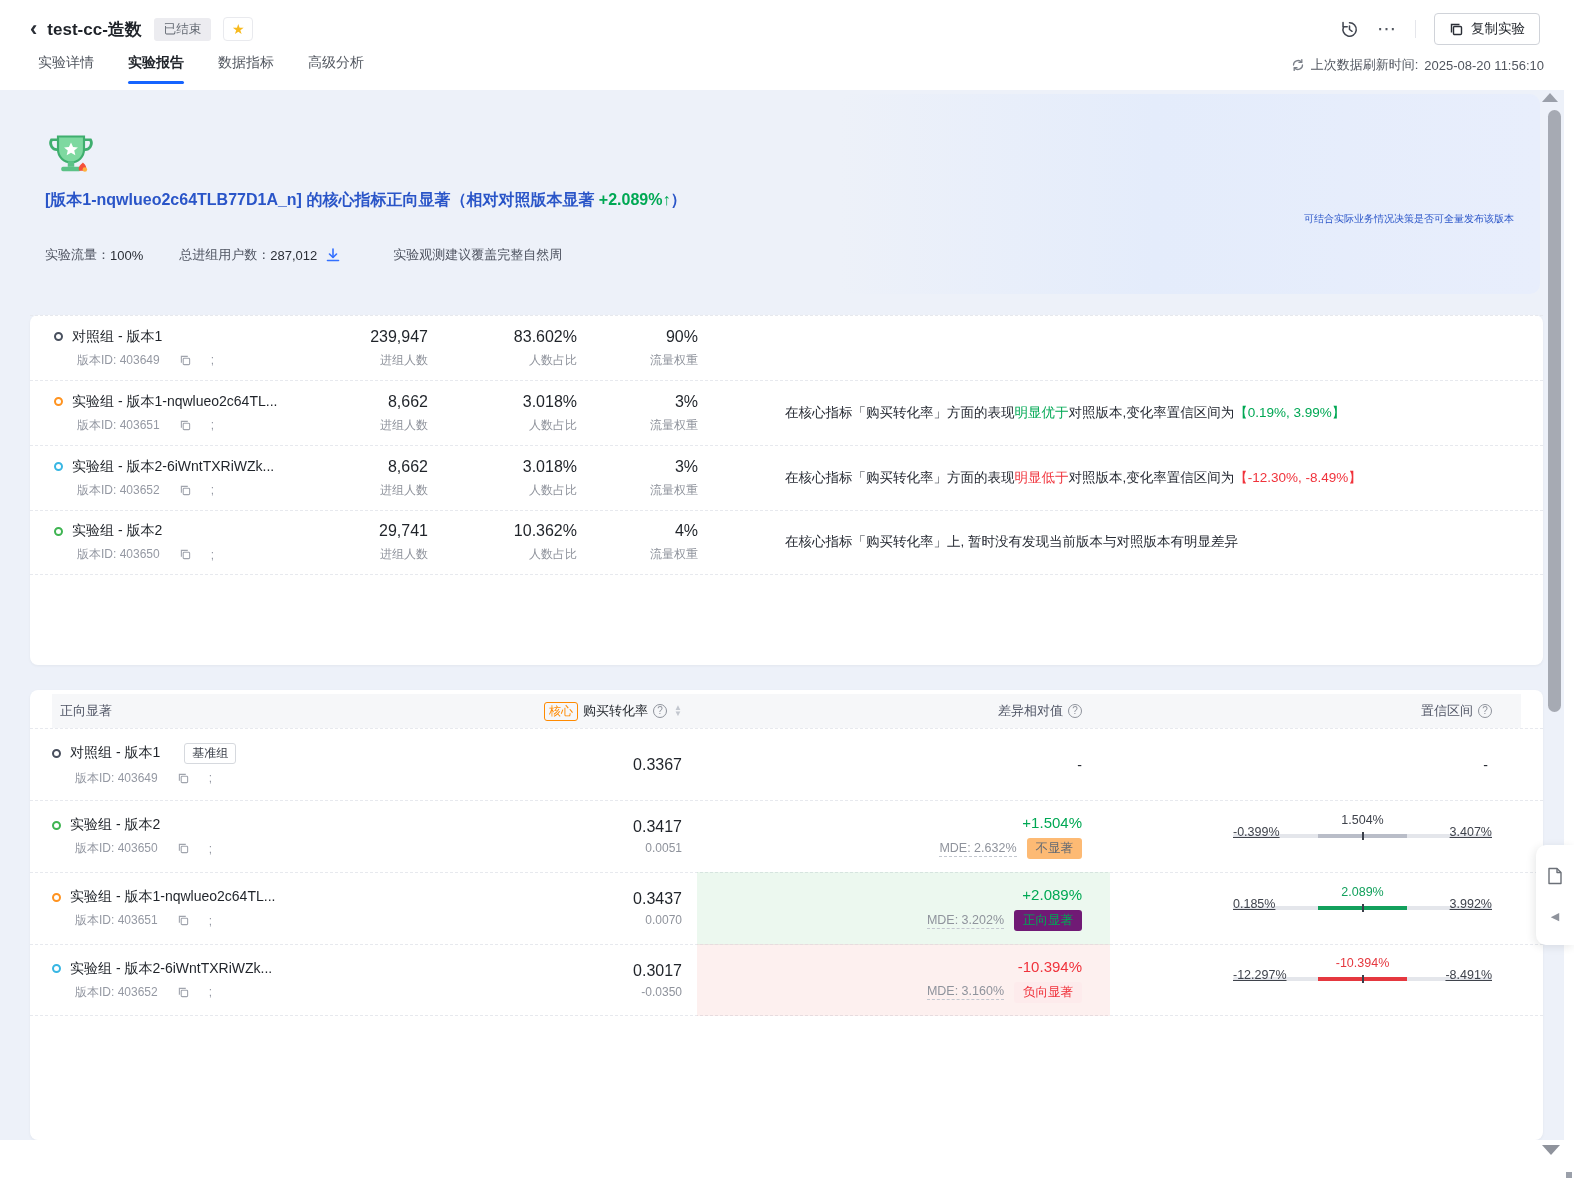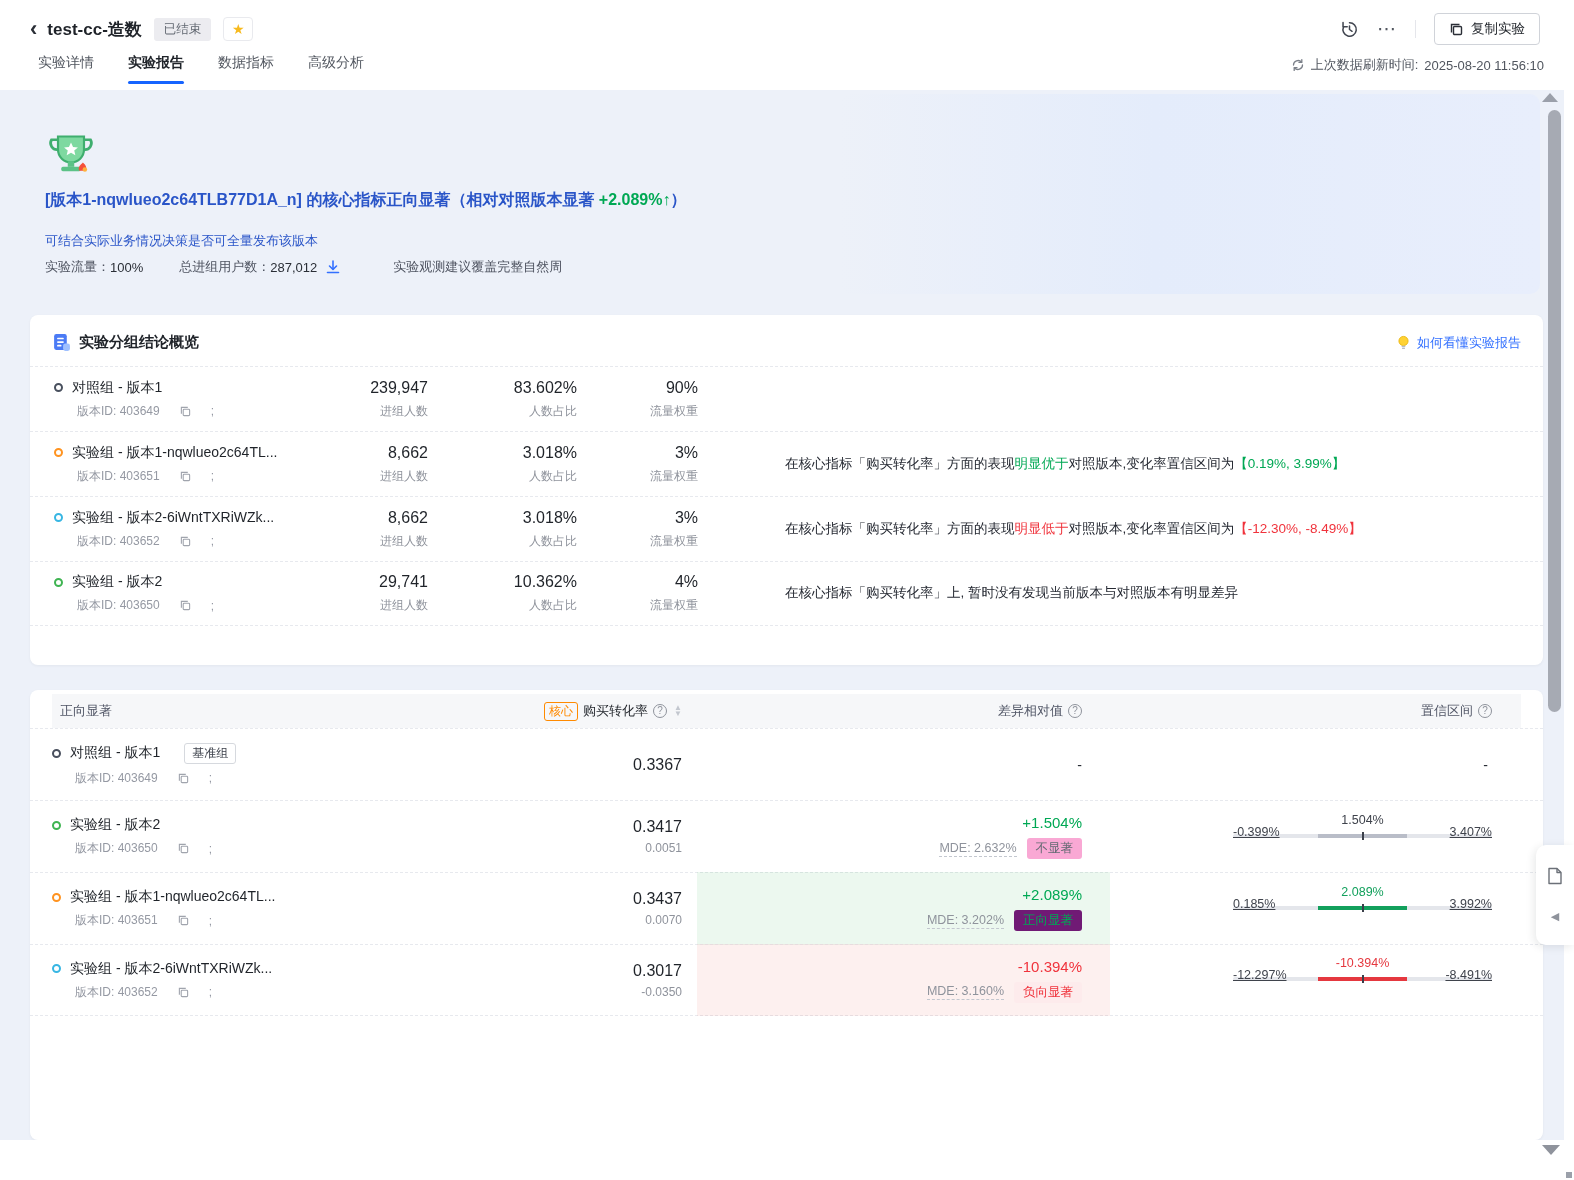--- a/index.html
+++ b/index.html
@@ -32,22 +32,22 @@
   .content { position:absolute; top:90px; left:0; right:0; height:1050px; background:#edf1f9; overflow:hidden; }
   .banner-glow { position:absolute; top:4px; left:840px; width:700px; height:200px; border-radius:10px;
     background:linear-gradient(90deg, rgba(231,238,252,0) 0%, #e4ecfb 45%, #e8eefc 100%); }
 
   
   .banner { position:absolute; top:0; left:45px; right:60px; }
   .trophy { margin-top:40px; width:52px; height:52px; }
   .headline { margin-top:4px; font-size:16px; font-weight:bold; color:#2a55c8; }
   .headline .delta { color:#00a854; }
   .headline .arrow { color:#00a854; font-weight:bold; }
-  .subline { margin-top:21px; font-size:13px; color:#2a55c8; }
-  .stats-row { margin-top:8px; display:flex; align-items:center; font-size:13px; color:#2a2e36;text-align:right; }
+  .subline { margin-top:1px; font-size:10px; color:#2a55c8;text-align:right; }
+  .stats-row { margin-top:20px; display:flex; align-items:center; font-size:13px; color:#2a2e36;text-align:right; }
   .stats-row .lab { color:#4e5360; }
   .stats-row .gap { width:36px; }
   .stats-row .biggap { width:52px; }
   .dl-btn { background:none; border:none; cursor:pointer; margin-left:8px; display:inline-flex; vertical-align:middle; }
 
   
   .card { position:absolute; left:30px; width:1513px; background:#fff; border-radius:8px;
     box-shadow:0 1px 3px rgba(31,35,41,0.05); }
   .card-head { display:flex; align-items:center; padding:18px 22px 14px 22px; }
   .card-title { font-size:15px; font-weight:bold; color:#1f2329; margin-left:8px; }
@@ -93,21 +93,21 @@
   .baseline-badge { border:1px solid #d6d9de; color:#3c404a; font-size:12px; border-radius:3px; padding:1px 7px; margin-left:24px; font-weight:normal; }
   .m-value { width:270px; text-align:right; position:relative; z-index:1; }
   .m-value .v { font-size:16px; color:#1f2329; }
   .m-value .d { margin-top:5px; font-size:12px; color:#8f939c; }
   .m-diff { width:408px; display:flex; flex-direction:column; align-items:flex-end; padding-right:8px; position:relative; z-index:1; }
   .m-diff .pct { font-size:15px; }
   .pct.g { color:#00a854; } .pct.r { color:#f0333c; }
   .m-diff .sub { margin-top:7px; display:flex; align-items:center; gap:10px; }
   .mde { font-size:12.5px; color:#8f939c; border-bottom:1px dashed #c3c7cf; padding-bottom:1px; cursor:pointer; }
   .sig { font-size:12.5px; padding:2px 9px; border-radius:3px; }
-  .sig.none { background:#f9a8d4; color:#646a73; }
+  .sig.none { background:#fdba74; color:#646a73; }
   .sig.pos { background:#701a75; color:#00a854; }
   .sig.neg { background:#fdebec; color:#f0333c; }
   .dash { font-size:14px; color:#2a2e36; }
   .m-ci { width:259px; margin-left:143px; position:relative; z-index:1; }
   .ci-dash { text-align:right; padding-right:4px; font-size:14px; color:#2a2e36; }
   .ci-wrap { position:relative; height:48px; }
   .ci-label { position:absolute; top:0; left:50%; transform:translateX(-50%); font-size:12.5px; }
   .ci-label.g { color:#12a05c; } .ci-label.r { color:#e5383f; } .ci-label.n { color:#3f434c; }
   .ci-track { position:absolute; top:21px; left:0; right:0; height:4px; background:#e4e6eb; border-radius:2px; }
   .ci-seg { position:absolute; top:21px; left:33%; width:34%; height:4px; }
@@ -223,38 +223,20 @@
               <path d="M4.5 7 8 10.5 11.5 7"></path>
               <path d="M2.5 13.5h11"></path>
           </svg>
         </button>
         <span class="biggap"></span>
         <span class="lab">实验观测建议覆盖完整自然周</span>
       </div>
     </div>
 
     <div class="card card-groups">
-      <div class="card-head">
-        <svg width="19" height="19" viewBox="0 0 18 18">
-          <rect x="2" y="1" width="12" height="15" rx="2" fill="#4b7bf5"></rect>
-          <rect x="4.8" y="4.4" width="6.4" height="1.6" rx="0.8" fill="#fff"></rect>
-          <rect x="4.8" y="7.8" width="6.4" height="1.6" rx="0.8" fill="#fff"></rect>
-          <rect x="4.8" y="11.2" width="4.2" height="1.6" rx="0.8" fill="#fff"></rect>
-          <rect x="10.5" y="10" width="6.5" height="7" rx="2" fill="#9fc0ff"></rect>
-        </svg>
-        <span class="card-title">实验分组结论概览</span>
-        <div class="help-link">
-          <svg width="15" height="16" viewBox="0 0 15 16">
-            <circle cx="7.5" cy="6" r="4.6" fill="#ffd234" stroke="#e8b100" stroke-width="0.8"></circle>
-            <rect x="5.6" y="10.8" width="3.8" height="1.4" rx="0.7" fill="#b9bdc6"></rect>
-            <rect x="6" y="12.8" width="3" height="1.2" rx="0.6" fill="#b9bdc6"></rect>
-          </svg>
-          <span>如何看懂实验报告</span>
-        </div>
-      </div>
 
       <div class="g-row">
         <div class="g-name">
           <div class="name-line">
               <span class="marker"></span>
             <span>对照组 - 版本1</span>
             </div>
           <div class="id-line">
               <span>版本ID: 403649</span>
             <button class="copy-sm">

